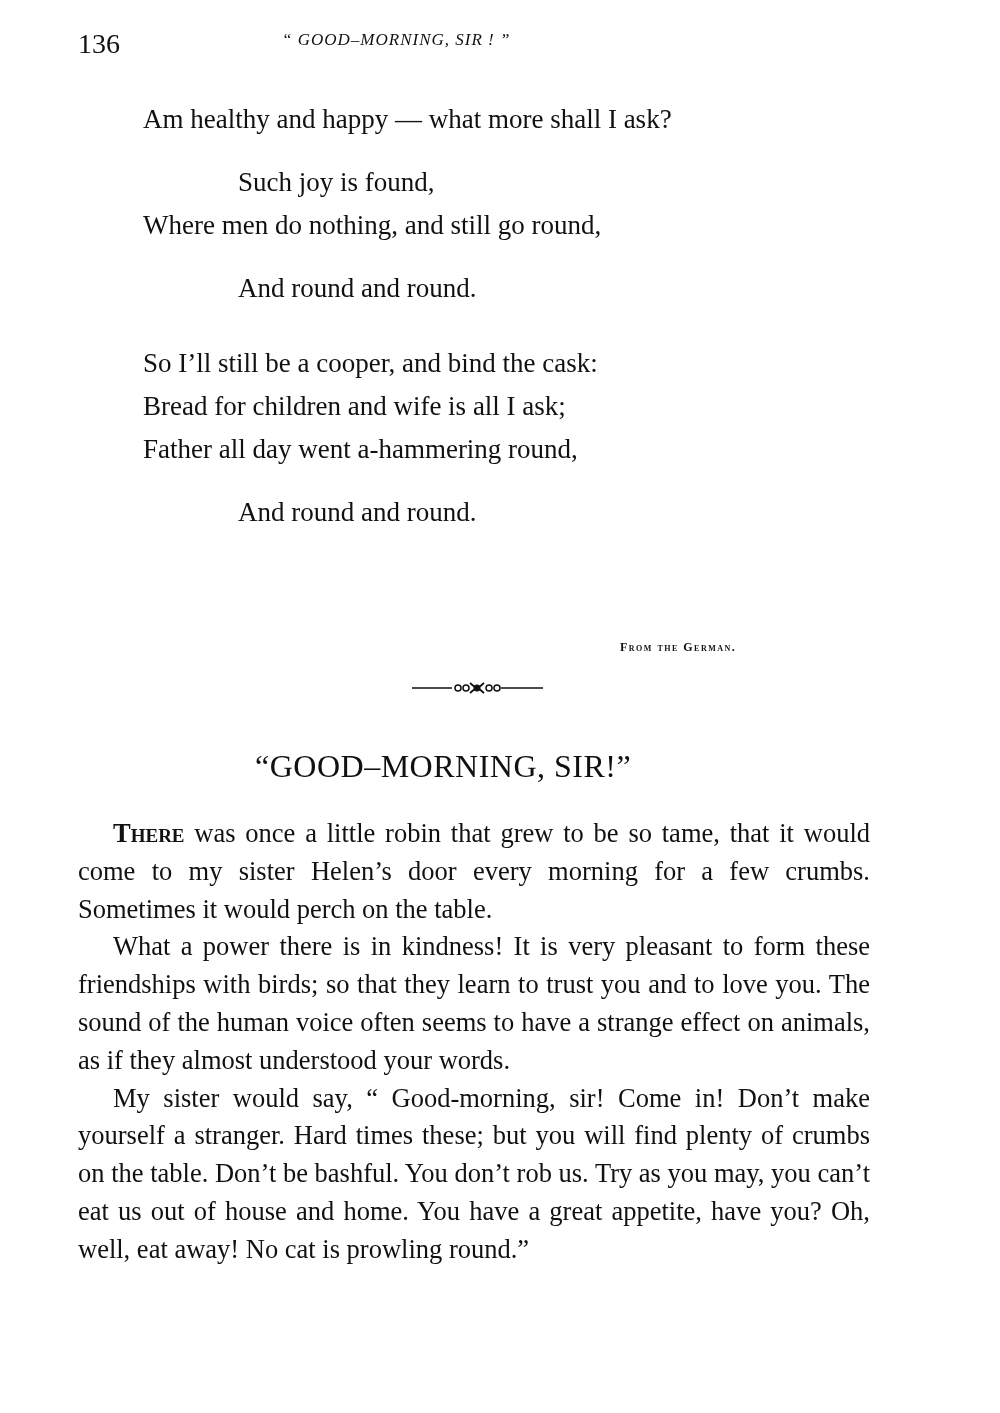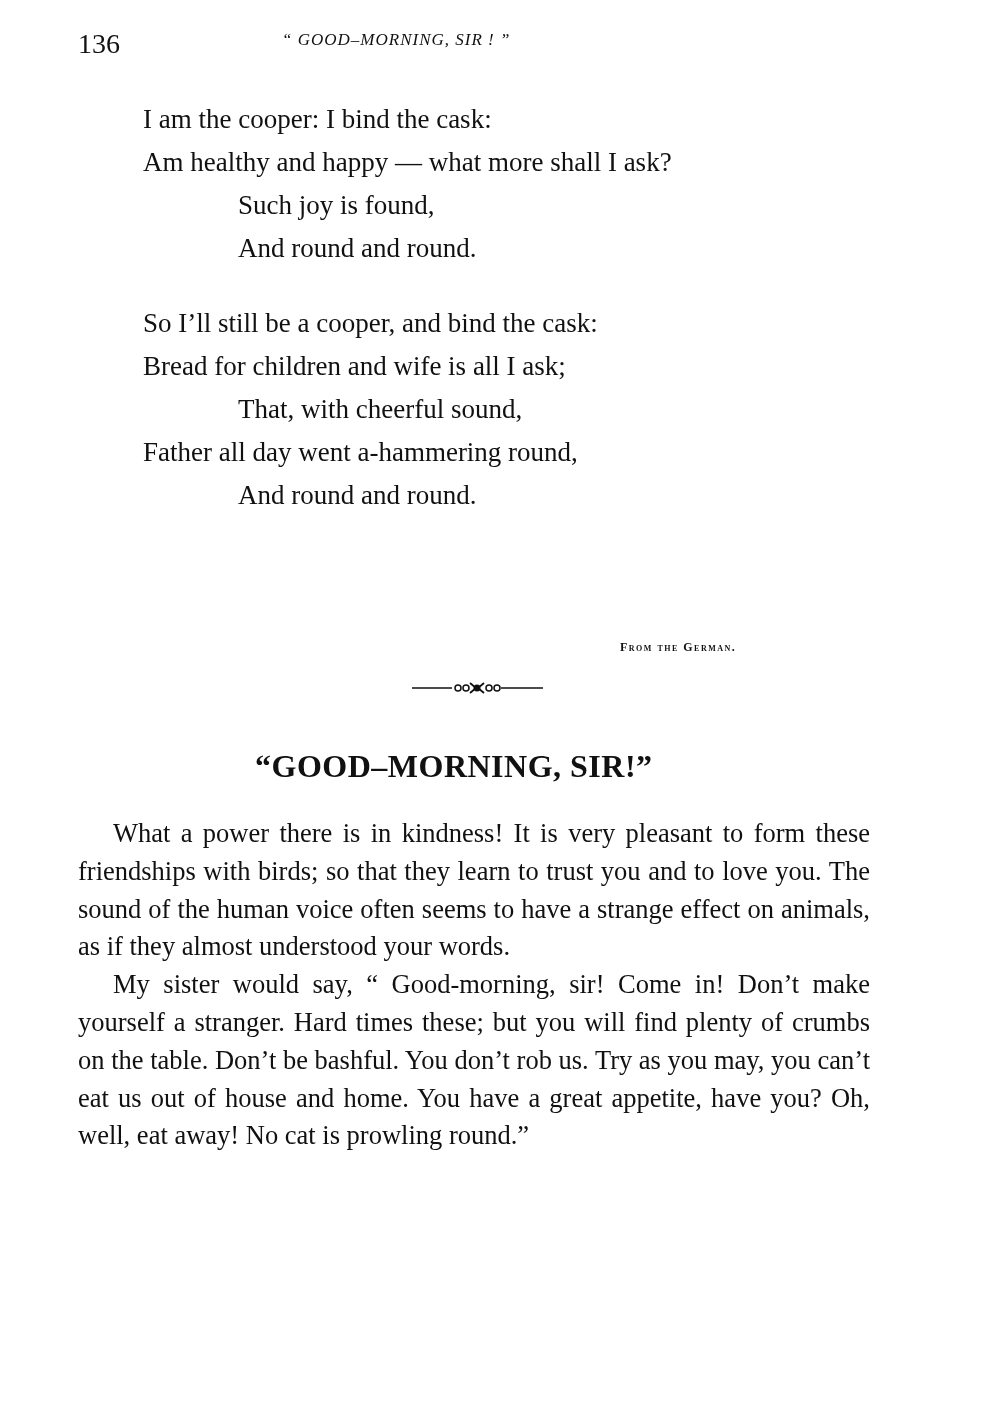--- a/index.html
+++ b/index.html
@@ -1,47 +1,46 @@
 <!DOCTYPE html>
 <html><head>
 <meta charset="utf-8">
 <style>
   html, body { margin: 0; padding: 0; background: #ffffff; }
   body { width: 1000px; height: 1413px; position: relative; overflow: hidden; color: #111; font-family: "Liberation Serif", "DejaVu Serif", serif; }
   .page-number { position: absolute; left: 78px; top: 28px; font-size: 28px; }
   .running-head { position: absolute; left: 282px; top: 30px; font-size: 17px; font-style: italic; letter-spacing: 1px; }
   .poem { position: absolute; left: 143px; top: 98px; font-size: 27px; }
   .poem .line { height: 43px; line-height: 43px; white-space: nowrap; }
-  .poem .indent { padding-left: 95px; }
+  .poem .indent { padding-left: 95px; margin-top: 20px; }
   .poem .stanza-gap { height: 32px; }
   .attribution { position: absolute; left: 620px; top: 640px; font-size: 12px; font-weight: bold; letter-spacing: 1.5px; font-variant: small-caps; text-align: right; }
   .ornament { position: absolute; left: 410px; top: 678px; width: 135px; height: 20px; }
-  .title { position: absolute; left: 255px; top: 748px; font-size: 32px; font-weight: bold; letter-spacing: 0.5px; white-space: nowrap; }
+  .title { position: absolute; left: 255px; top: 748px; font-size: 32px; font-weight: normal; letter-spacing: 0.5px; white-space: nowrap; }
   .prose { position: absolute; left: 78px; top: 815px; width: 792px; font-size: 26.5px; }
   .prose p { margin: 0; text-align: justify; line-height: 37.8px; text-indent: 35px; }
   .smallcaps { font-variant: small-caps; font-weight: bold; }
 </style>
 </head>
 <body>
 
 <div class="page-number">136</div>
 <div class="running-head">“ GOOD–MORNING, SIR ! ”</div>
 
 <div class="poem">
   <div>
-    <div class="line">I am the cooper: I bind the cask:</div>
     <div class="line">Am healthy and happy — what more shall I ask?</div>
     <div class="line indent">Such joy is found,</div>
+    <div class="line">Where men do nothing, and still go round,</div>
     <div class="line indent">And round and round.</div>
   </div>
   <div class="stanza-gap"></div>
   <div>
     <div class="line">So I’ll still be a cooper, and bind the cask:</div>
     <div class="line">Bread for children and wife is all I ask;</div>
-    <div class="line indent">That, with cheerful sound,</div>
     <div class="line">Father all day went a-hammering round,</div>
     <div class="line indent">And round and round.</div>
   </div>
 </div>
 
 <div class="attribution">From the German.</div>
 
 <svg class="ornament" viewBox="0 0 135 20">
   <line x1="2" y1="10" x2="42" y2="10" stroke="#111" stroke-width="1.5"></line>
   <circle cx="48" cy="10" r="3" fill="none" stroke="#111" stroke-width="1.5"></circle>
@@ -49,15 +48,16 @@
   <path d="M60 5 L66 10 L60 15 M74 5 L68 10 L74 15" fill="none" stroke="#111" stroke-width="1.8"></path>
   <circle cx="67" cy="10" r="3.5" fill="#111"></circle>
   <circle cx="79" cy="10" r="3" fill="none" stroke="#111" stroke-width="1.5"></circle>
   <circle cx="87" cy="10" r="3" fill="none" stroke="#111" stroke-width="1.5"></circle>
   <line x1="91" y1="10" x2="133" y2="10" stroke="#111" stroke-width="1.5"></line>
 </svg>
 
 <div class="title">“GOOD–MORNING, SIR!”</div>
 
 <div class="prose">
+  <p><span class="smallcaps">There</span><span> was once a little robin that grew to be so tame, that it would come to my sister Helen’s door every morning for a few crumbs.  Sometimes it would perch on the table.</span></p>
   <p><span>What a power there is in kindness!  It is very pleasant to form these friendships with birds; so that they learn to trust you and to love you.  The sound of the human voice often seems to have a strange effect on animals, as if they almost understood your words.</span></p>
   <p><span>My sister would say, “ Good-morning, sir!  Come in! Don’t make yourself a stranger.  Hard times these; but you will find plenty of crumbs on the table.  Don’t be bashful.  You don’t rob us.  Try as you may, you can’t eat us out of house and home.  You have a great appetite, have you?  Oh, well, eat away!  No cat is prowling round.”</span></p>
 </div>
 
 </body></html>

